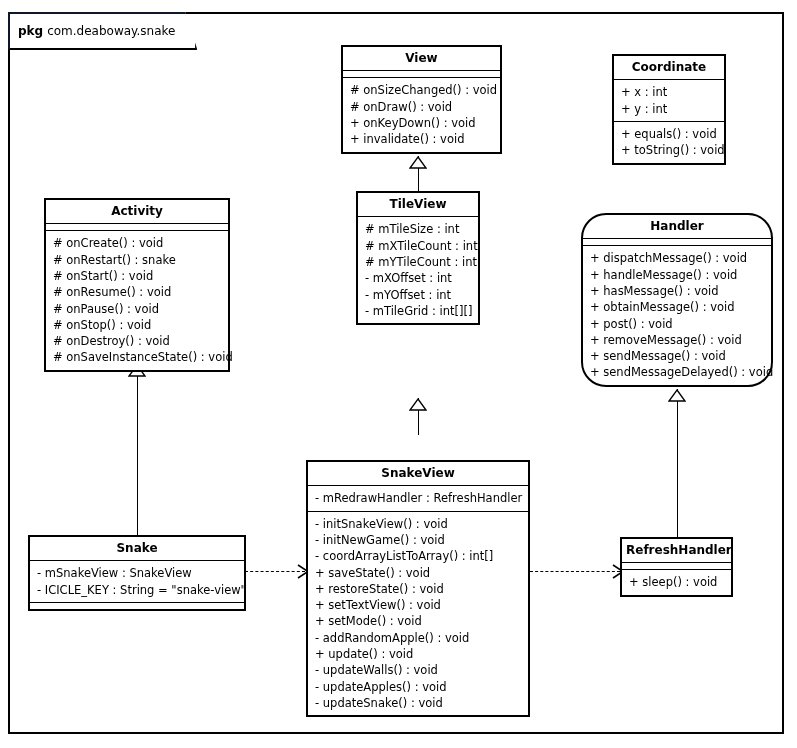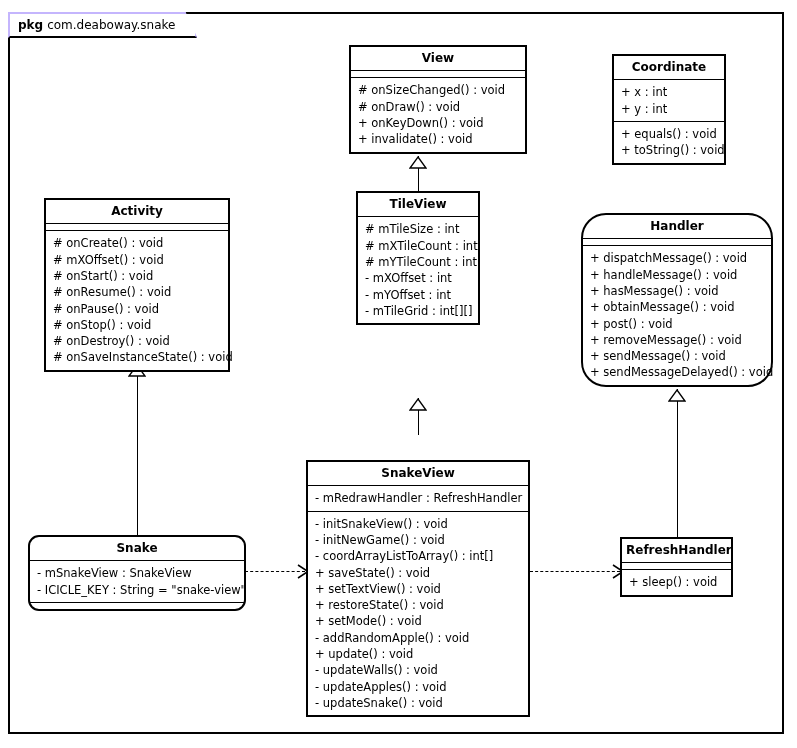--- a/index.html
+++ b/index.html
@@ -23,24 +23,24 @@
     top: 12px;
     width: 776px;
     height: 722px;
     border: 2px solid #000000;
     box-sizing: border-box;
   }
   .pkg-tab {
     position: absolute;
     left: 8px;
     top: 12px;
-    height: 26px;
+    height: 38px;
     box-sizing: border-box;
     background: #ffffff;
-    border: 2px solid #c4b5fd;
+    border: 2px solid #0f172a;
     border-bottom: 2px solid #000000;
     padding: 0 20px 0 8px;
     display: flex;
     align-items: center;
     white-space: nowrap;
     font-size: 12px;
     color: #000000;
     
     clip-path: polygon(0 0, calc(100% - 12px) 0, 100% 100%, 0 100%);
   }
@@ -130,21 +130,21 @@
   <div class="dashed-h" style="left:245px; top:571px; width:60px;"></div>
   <svg class="arrow-open" style="left:296px; top:563px;" width="14" height="17" viewBox="0 0 14 17">
     <polyline points="2,2 12,8.5 2,15" fill="none" stroke="#000000" stroke-width="1.5"></polyline>
   </svg>
 
   <div class="dashed-h" style="left:530px; top:571px; width:90px;"></div>
   <svg class="arrow-open" style="left:611px; top:563px;" width="14" height="17" viewBox="0 0 14 17">
     <polyline points="2,2 12,8.5 2,15" fill="none" stroke="#000000" stroke-width="1.5"></polyline>
   </svg>
 
-  <div class="cls" style="left:341px; top:45px; width:178px;margin-left:8px;">
+  <div class="cls" style="left:341px; top:45px; width:161px;">
     <div class="cls-name">View</div>
     <div class="compartment empty"></div>
     <div class="compartment">
       <div class="member"># onSizeChanged() : void</div>
       <div class="member"># onDraw() : void</div>
       <div class="member">+ onKeyDown() : void</div>
       <div class="member">+ invalidate() : void</div>
     </div>
   </div>
 
@@ -158,21 +158,21 @@
       <div class="member">+ equals() : void</div>
       <div class="member">+ toString() : void</div>
     </div>
   </div>
 
   <div class="cls" style="left:44px; top:186px; width:186px;margin-top:12px;">
     <div class="cls-name">Activity</div>
     <div class="compartment empty"></div>
     <div class="compartment">
       <div class="member"># onCreate() : void</div>
-      <div class="member"># mXOffset() : void</div>
+      <div class="member"># onRestart() : snake</div>
       <div class="member"># onStart() : void</div>
       <div class="member"># onResume() : void</div>
       <div class="member"># onPause() : void</div>
       <div class="member"># onStop() : void</div>
       <div class="member"># onDestroy() : void</div>
       <div class="member"># onSaveInstanceState() : void</div>
     </div>
   </div>
 
   <div class="cls" style="left:356px; top:191px; width:124px;">
@@ -205,32 +205,32 @@
   <div class="cls" style="left:306px; top:434px; width:224px;margin-top:26px;">
     <div class="cls-name">SnakeView</div>
     <div class="compartment">
       <div class="member">- mRedrawHandler : RefreshHandler</div>
     </div>
     <div class="compartment">
       <div class="member">- initSnakeView() : void</div>
       <div class="member">- initNewGame() : void</div>
       <div class="member">- coordArrayListToArray() : int[]</div>
       <div class="member">+ saveState() : void</div>
+      <div class="member">+ restoreState() : void</div>
       <div class="member">+ setTextView() : void</div>
-      <div class="member">+ restoreState() : void</div>
       <div class="member">+ setMode() : void</div>
       <div class="member">- addRandomApple() : void</div>
       <div class="member">+ update() : void</div>
       <div class="member">- updateWalls() : void</div>
       <div class="member">- updateApples() : void</div>
       <div class="member">- updateSnake() : void</div>
     </div>
   </div>
 
-  <div class="cls" style="left:28px; top:535px; width:218px;border-radius:11px;">
+  <div class="cls" style="left:28px; top:535px; width:218px;">
     <div class="cls-name">Snake</div>
     <div class="compartment">
       <div class="member">- mSnakeView : SnakeView</div>
       <div class="member">- ICICLE_KEY : String = "snake-view"</div>
     </div>
     <div class="compartment empty"></div>
   </div>
 
   <div class="cls" style="left:620px; top:537px; width:113px;">
     <div class="cls-name">RefreshHandler</div>

